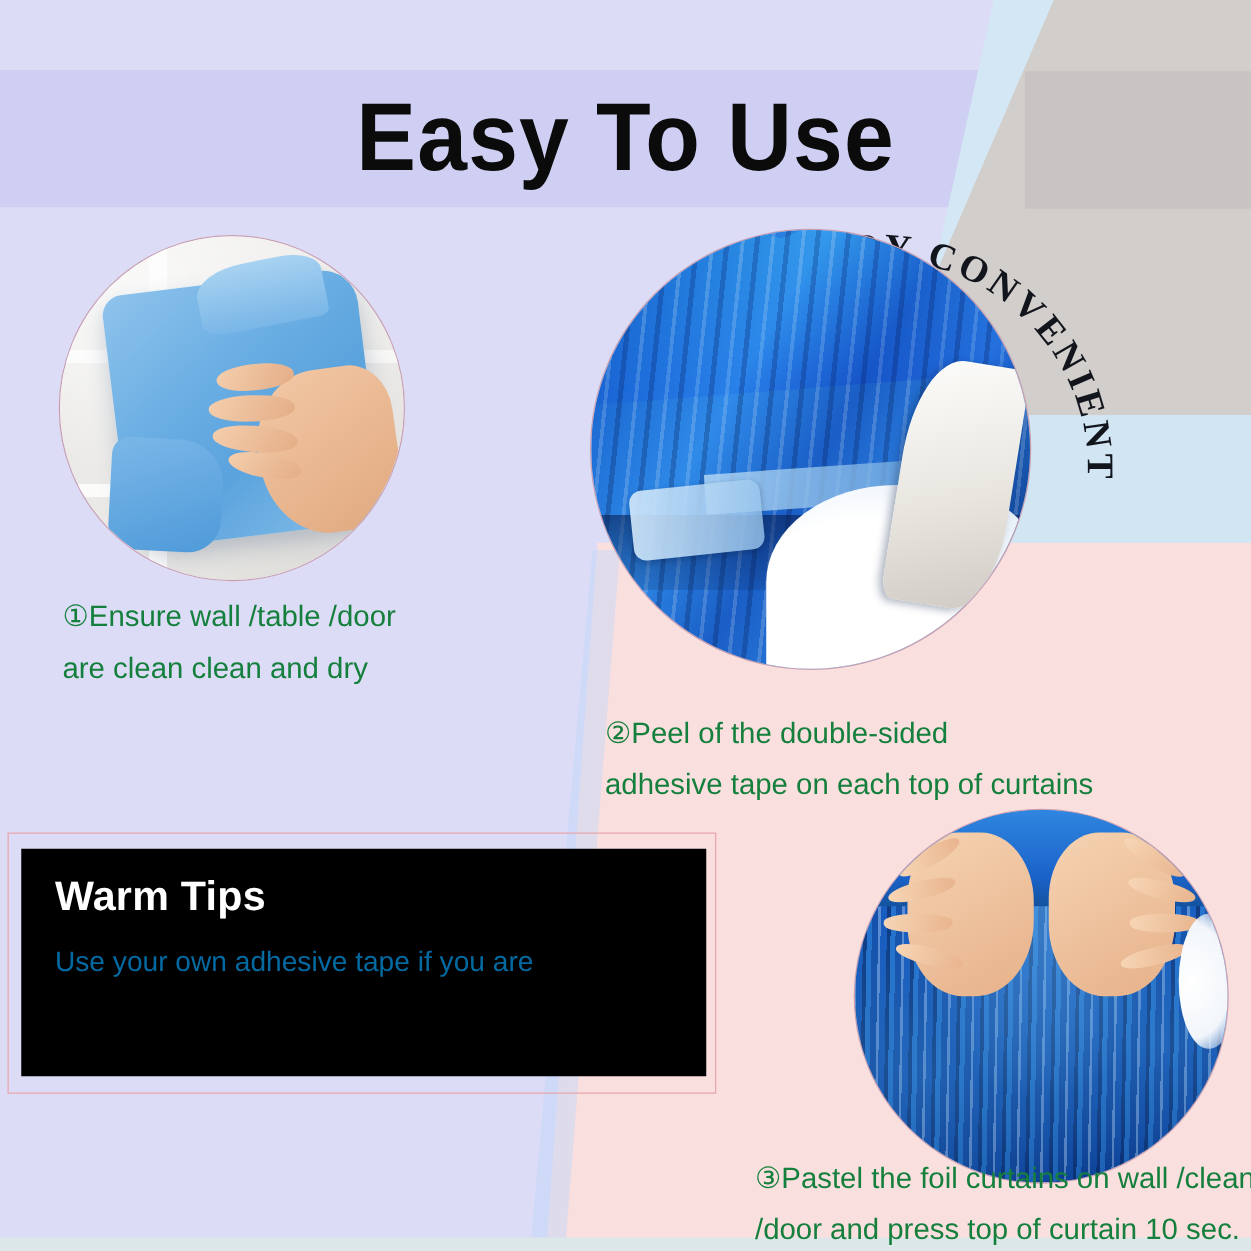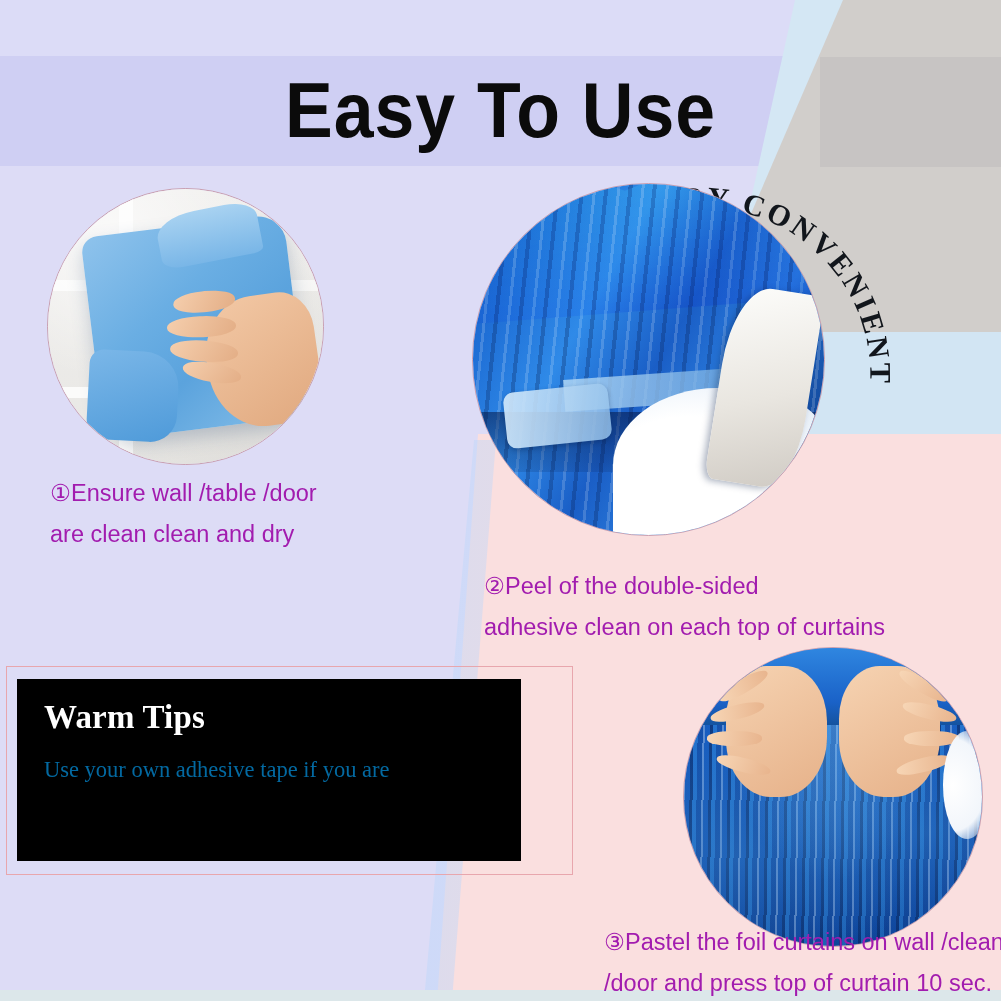--- a/index.html
+++ b/index.html
@@ -270,43 +270,42 @@
   #h3r .f4{right:-10%;top:70%;transform:rotate(-14deg);}
   .fringe-whiteedge{
     position:absolute;right:-3%;top:28%;width:16%;height:36%;
     background:radial-gradient(ellipse at 20% 50%,#ffffff,#f2f6fb 60%,rgba(255,255,255,0));
     border-radius:50%;
   }
 
   
   .caption{
     position:absolute;
-    color:#a21caf;
+    color:#15803d;
     font-size:23.5px;
     line-height:41px;
     font-family:"Liberation Sans","DejaVu Sans",sans-serif;
     white-space:nowrap;
   }
   #cap1{left:50px;top:473px;}
   #cap2{left:484px;top:566px;}
   #cap3{left:604px;top:922px;}
   .caption .ln{display:block;}
 
   
   .tips-outer{
     position:absolute;left:6px;top:666px;width:567px;height:209px;
     border:1px solid #e8a6ad;
     box-sizing:border-box;
   }
   .tips-box{
-    position:absolute;left:17px;top:679px;width:504px;height:182px;
+    position:absolute;left:17px;top:679px;width:548px;height:182px;
     background:#000000;
     box-sizing:border-box;
     padding:18px 0 0 27px;
-    font-family:Liberation Serif, serif;
   }
   .tips-title{
     color:#ffffff;
     font-weight:bold;
     font-size:33px;
     line-height:40px;
     letter-spacing:.2px;
   }
   .tips-line{
     color:#0369a1;
@@ -392,21 +391,21 @@
     </div>
   </div>
 
   <div class="caption" id="cap1">
     <span class="ln">①Ensure wall /table /door</span>
     <span class="ln">are clean clean and dry</span>
   </div>
 
   <div class="caption" id="cap2">
     <span class="ln">②Peel of the double-sided</span>
-    <span class="ln">adhesive clean on each top of curtains</span>
+    <span class="ln">adhesive tape on each top of curtains</span>
   </div>
 
   <div class="caption" id="cap3">
     <span class="ln">③Pastel the foil curtains on wall /clean</span>
     <span class="ln">/door and press top of curtain 10 sec.</span>
   </div>
 
   <div class="tips-outer"></div>
   <div class="tips-box">
     <div class="tips-title">Warm Tips</div>

